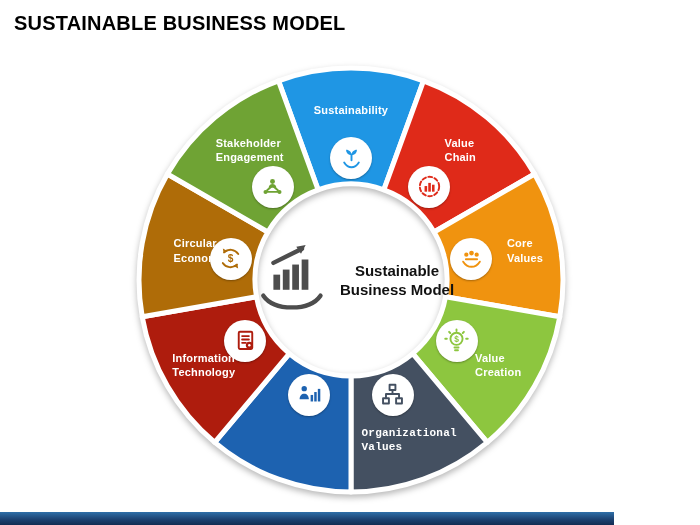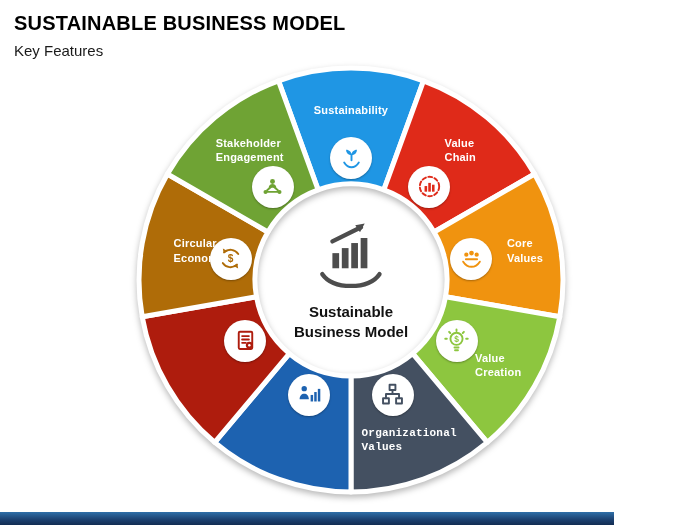--- a/index.html
+++ b/index.html
@@ -9,32 +9,31 @@
                color:#000;letter-spacing:.2px;}
   .slide-subtitle{position:absolute;left:14px;top:42px;font-size:15px;color:#1a1a1a;}
   #diagram{position:absolute;inset:0;}
   #wheel{position:absolute;left:0;top:0;filter:drop-shadow(0 3px 3px rgba(0,0,0,.28));}
   .seg-icon{position:absolute;width:42px;height:42px;border-radius:50%;background:#fff;
             transform:translate(-50%,-50%);display:flex;align-items:center;justify-content:center;
             box-shadow:0 1px 2px rgba(0,0,0,.3);}
   .seg-label{position:absolute;transform:translate(-50%,-50%);font-size:11px;font-weight:bold;
              white-space:pre-line;line-height:1.3;letter-spacing:.2px;}
   .center{position:absolute;left:351px;top:280px;transform:translate(-50%,-50%);
-          display:flex;flex-direction:column;align-items:center;gap:4px;}
+          display:flex;flex-direction:row;align-items:center;gap:4px;}
   .center-title{font-size:15px;font-weight:bold;color:#111;text-align:center;
                 white-space:pre-line;line-height:1.3;}
   .bottom-bar{position:absolute;left:0;right:0;bottom:0;height:13px;
               background:linear-gradient(180deg,#2f6fa8 0%,var(--bar,#1b3f6e) 60%,#122c52 100%);}
 </style>
 </head>
 <body>
 
 <div class="slide">
   <h1 class="slide-title">SUSTAINABLE BUSINESS MODEL</h1>
-  <div class="slide-subtitle">Key Features</div>
 
   <div id="diagram">
     <svg id="wheel" width="700" height="525" viewBox="0 0 700 525">
         <path d="M278.4917296149582 80.78516439338742 A212 212 0 0 1 423.5082703850418 80.78516439338742 L383.8339337592642 189.7895084045528 A96 96 0 0 0 318.1660662407358 189.7895084045528 Z" fill="#1f96e4" stroke="#ffffff" stroke-width="5" stroke-linejoin="round"></path>
         <path d="M423.5082703850418 80.78516439338742 A212 212 0 0 1 534.597385602301 173.99999999999997 L434.1384387633061 232 A96 96 0 0 0 383.8339337592642 189.7895084045528 Z" fill="#df2a19" stroke="#ffffff" stroke-width="5" stroke-linejoin="round"></path>
         <path d="M534.597385602301 173.99999999999997 A212 212 0 0 1 559.7792436385881 316.81341366538925 L445.54154428917195 296.6702250560253 A96 96 0 0 0 434.1384387633061 232 Z" fill="#f0930f" stroke="#ffffff" stroke-width="5" stroke-linejoin="round"></path>
         <path d="M559.7792436385881 316.81341366538925 A212 212 0 0 1 487.27097325354634 442.4014219412233 L412.7076105299078 353.54026653942185 A96 96 0 0 0 445.54154428917195 296.6702250560253 Z" fill="#8dc63f" stroke="#ffffff" stroke-width="5" stroke-linejoin="round"></path>
         <path d="M487.27097325354634 442.4014219412233 A212 212 0 0 1 351 492 L351 376 A96 96 0 0 0 412.7076105299078 353.54026653942185 Z" fill="#445061" stroke="#ffffff" stroke-width="5" stroke-linejoin="round"></path>
         <path d="M351 492 A212 212 0 0 1 214.72902674645368 442.40142194122336 L289.29238947009225 353.5402665394219 A96 96 0 0 0 351 376 Z" fill="#1d62b0" stroke="#ffffff" stroke-width="5" stroke-linejoin="round"></path>
         <path d="M214.72902674645368 442.40142194122336 A212 212 0 0 1 142.2207563614119 316.81341366538925 L256.45845571082805 296.6702250560253 A96 96 0 0 0 289.29238947009225 353.5402665394219 Z" fill="#ae1c0d" stroke="#ffffff" stroke-width="5" stroke-linejoin="round"></path>
@@ -117,20 +116,22 @@
         </svg>
       </div>
       <div class="seg-icon" style="left: 245.345px; top: 341px;">
         <svg viewBox="0 0 24 24" width="27" height="27" fill="none" stroke="#ae1c0d" stroke-width="1.7" stroke-linecap="round" stroke-linejoin="round">
           <rect x="6" y="3.4" width="12" height="15.2" rx="1"></rect>
           <path d="M9 7.2h6M9 10.2h6M9 13.2h3.2"></path>
           <circle cx="15.4" cy="15.4" r="3.1" fill="#ae1c0d" stroke="none"></circle>
           <circle cx="15.4" cy="15.4" r="1.1" fill="#ffffff" stroke="none"></circle>
         </svg>
       </div>
+      <div class="seg-label" style="left: 203.776px; top: 365px; color: rgb(255, 255, 255);">Information
+Technology</div>
       <div class="seg-icon" style="left: 230.853px; top: 258.815px;">
         <svg viewBox="0 0 24 24" width="27" height="27" fill="none" stroke="#af6c08" stroke-width="1.7" stroke-linecap="round" stroke-linejoin="round">
           <path d="M18.9 8A8.2 8.2 0 0 0 6.3 6.6"></path>
           <path d="M5.2 3.2l.7 4.2 3.7-1.9z" fill="#af6c08" stroke="none"></path>
           <path d="M5.1 16A8.2 8.2 0 0 0 17.7 17.4"></path>
           <path d="M18.8 20.8l-.7-4.2-3.7 1.9z" fill="#af6c08" stroke="none"></path>
           <text x="12" y="15.2" font-size="9" font-weight="bold" text-anchor="middle" fill="#af6c08" stroke="none">$</text>
         </svg>
       </div>
       <div class="seg-label" style="left: 199px; top: 250.48px; color: rgb(255, 255, 255);">Circular

